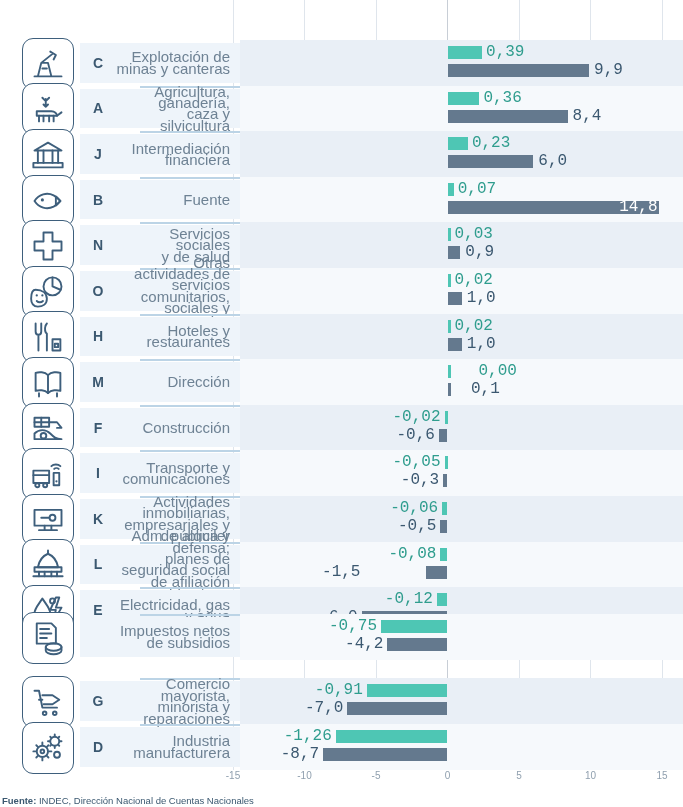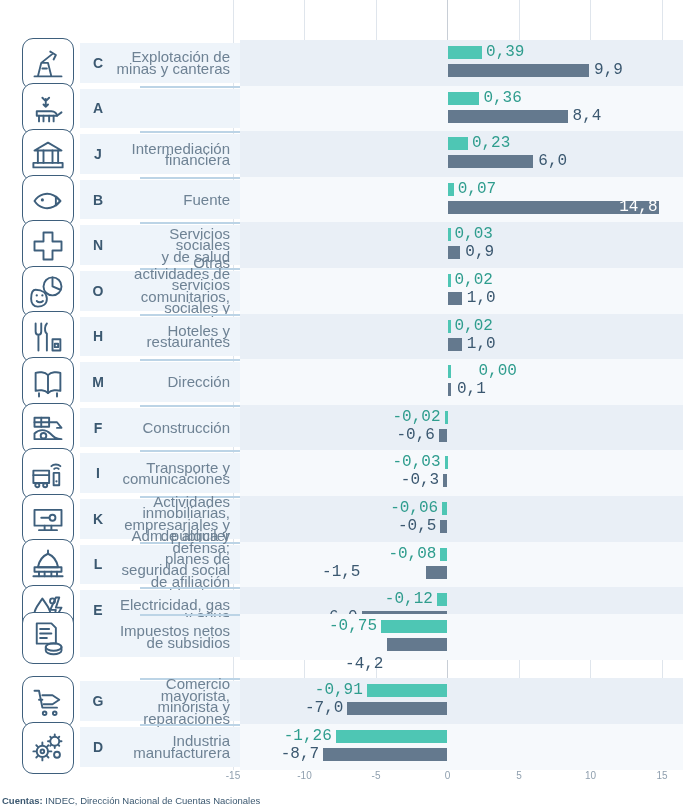--- a/index.html
+++ b/index.html
@@ -129,20 +129,21 @@
         <div class="iconbox" style="top:-2.1999999999999993px">
           <svg viewBox="0 0 32 32">
             <path fill="none" stroke="#3e5f7c" stroke-width="1.7" stroke-linecap="round" stroke-linejoin="round" d="M6 18h13c3 0 5 2 5 4H6z"></path>
             <path fill="none" stroke="#3e5f7c" stroke-width="1.7" stroke-linecap="round" stroke-linejoin="round" d="M8 22v5M12 22v5M17 22v5M21 22v5"></path>
             <path fill="none" stroke="#3e5f7c" stroke-width="1.7" stroke-linecap="round" stroke-linejoin="round" d="M24 22l4-3"></path>
             <path fill="none" stroke="#3e5f7c" stroke-width="1.7" stroke-linecap="round" stroke-linejoin="round" d="M14 14v-7M14 9l-3-3M14 9l3-3M14 14l-2-2M14 14l2-2"></path>
           </svg>
         </div>
         <div class="labelpanel" style="top:3px;height:39.6px">
           <div class="code">A</div>
+          <div class="desc">Agricultura, ganadería,<br>caza y silvicultura</div>
         </div>
         <div class="barwrap">
           <div class="bar teal" style="left: 447.5px; width: 31.9176px; top: 6px;"></div>
           <div class="bar-lbl teal" style="top: 6px; left: 483.418px;">0,36</div>
           <div class="bar gray" style="left: 447.5px; width: 120.12px; top: 24px;"></div>
           <div class="bar-lbl gray" style="top: 24px; left: 572.62px;">8,4</div>
         </div>
       </div>
       <div class="row odd" style="top: 131.2px; height: 45.6px;">
         <div class="stripe"></div>
@@ -262,21 +263,21 @@
           </svg>
         </div>
         <div class="labelpanel" style="top:3px;height:39.6px">
           <div class="code">M</div>
           <div class="desc">Dirección</div>
         </div>
         <div class="barwrap">
           <div class="bar teal" style="left: 447.5px; width: 3px; top: 6px;"></div>
           <div class="bar-lbl teal" style="top: 6px; left: 454.5px; margin-left: 24px;">0,00</div>
           <div class="bar gray" style="left: 447.5px; width: 3px; top: 24px;"></div>
-          <div class="bar-lbl gray" style="top: 24px; left: 457px;">0,1</div>
+          <div class="bar-lbl gray" style="top: 24px; left: 471px;">0,1</div>
         </div>
       </div>
       <div class="row odd" style="top: 404.8px; height: 45.6px;">
         <div class="stripe"></div>
         <div class="sep"></div>
         <div class="iconbox" style="top:-2.1999999999999993px">
           <svg viewBox="0 0 32 32">
             <path fill="none" stroke="#3e5f7c" stroke-width="1.7" stroke-linecap="round" stroke-linejoin="round" d="M4 6h13v8H4z"></path>
             <path fill="none" stroke="#3e5f7c" stroke-width="1.7" stroke-linecap="round" stroke-linejoin="round" d="M10 6v8M4 10h13"></path>
             <path fill="none" stroke="#3e5f7c" stroke-width="1.7" stroke-linecap="round" stroke-linejoin="round" d="M17 10h7l4 5h-4"></path>
@@ -308,21 +309,21 @@
             <circle cx="23.5" cy="22.5" r="1" fill="#3e5f7c" stroke="none"></circle>
             <path fill="none" stroke="#3e5f7c" stroke-width="1.7" stroke-linecap="round" stroke-linejoin="round" d="M19 9c2-2 6-2 8 0M21.5 11.5c1-1 3-1 4 0"></path>
           </svg>
         </div>
         <div class="labelpanel" style="top:3px;height:39.6px">
           <div class="code">I</div>
           <div class="desc">Transporte y<br>comunicaciones</div>
         </div>
         <div class="barwrap">
           <div class="bar teal" style="left: 444.5px; width: 3px; top: 6px;"></div>
-          <div class="bar-lbl teal" style="top: 6px; left: 340.5px; width: 100px; text-align: right;">-0,03</div>
+          <div class="bar-lbl teal" style="top: 6px; left: 340.5px; width: 100px; text-align: right;">-0,05</div>
           <div class="bar gray" style="left: 443.21px; width: 4.29px; top: 24px;"></div>
           <div class="bar-lbl gray" style="top: 24px; left: 339.21px; width: 100px; text-align: right;">-0,3</div>
         </div>
       </div>
       <div class="row odd" style="top: 496px; height: 45.6px;">
         <div class="stripe"></div>
         <div class="sep"></div>
         <div class="iconbox" style="top:-2.1999999999999993px">
           <svg viewBox="0 0 32 32">
             <path fill="none" stroke="#3e5f7c" stroke-width="1.7" stroke-linecap="round" stroke-linejoin="round" d="M4 7h24v14H4z"></path>
@@ -398,21 +399,21 @@
           </svg>
         </div>
         <div class="labelpanel" style="top:3px;height:39.6px">
           <div class="code"></div>
           <div class="desc">Impuestos netos<br>de subsidios</div>
         </div>
         <div class="barwrap">
           <div class="bar teal" style="left: 381.005px; width: 66.495px; top: 6px;"></div>
           <div class="bar-lbl teal" style="top: 6px; left: 277.005px; width: 100px; text-align: right;">-0,75</div>
           <div class="bar gray" style="left: 387.44px; width: 60.06px; top: 24px;"></div>
-          <div class="bar-lbl gray" style="top: 24px; left: 283.44px; width: 100px; text-align: right; margin-top: 20px;">-4,2</div>
+          <div class="bar-lbl gray" style="top: 24px; left: 283.44px; width: 100px; text-align: right;">-4,2</div>
         </div>
       </div>
       <div class="row odd" style="top: 678.4px; height: 45.6px;">
         <div class="stripe"></div>
         <div class="sep"></div>
         <div class="iconbox" style="top:-2.1999999999999993px">
           <svg viewBox="0 0 32 32">
             <path fill="none" stroke="#3e5f7c" stroke-width="1.7" stroke-linecap="round" stroke-linejoin="round" d="M4 6h4l3 15h13"></path>
             <path fill="none" stroke="#3e5f7c" stroke-width="1.7" stroke-linecap="round" stroke-linejoin="round" d="M11 10h9l6 4-6 4h-8"></path>
             <circle cx="13" cy="26" r="1.6" fill="none" stroke="#3e5f7c" stroke-width="1.7" stroke-linecap="round" stroke-linejoin="round"></circle>
@@ -461,15 +462,15 @@
       <div class="tick" style="left: 233px;">-15</div>
       <div class="tick" style="left: 304.5px;">-10</div>
       <div class="tick" style="left: 376px;">-5</div>
       <div class="tick" style="left: 447.5px;">0</div>
       <div class="tick" style="left: 519px;">5</div>
       <div class="tick" style="left: 590.5px;">10</div>
       <div class="tick" style="left: 662px;">15</div>
     </div>
 
   <div class="footer">
-    <b>Cuentas:</b><span> INDEC, Dirección Nacional de Cuentas Nacionales</span>
+    <b>Fuente:</b><span> INDEC, Dirección Nacional de Cuentas Nacionales</span>
   </div>
 </div>
 
 </body></html>

